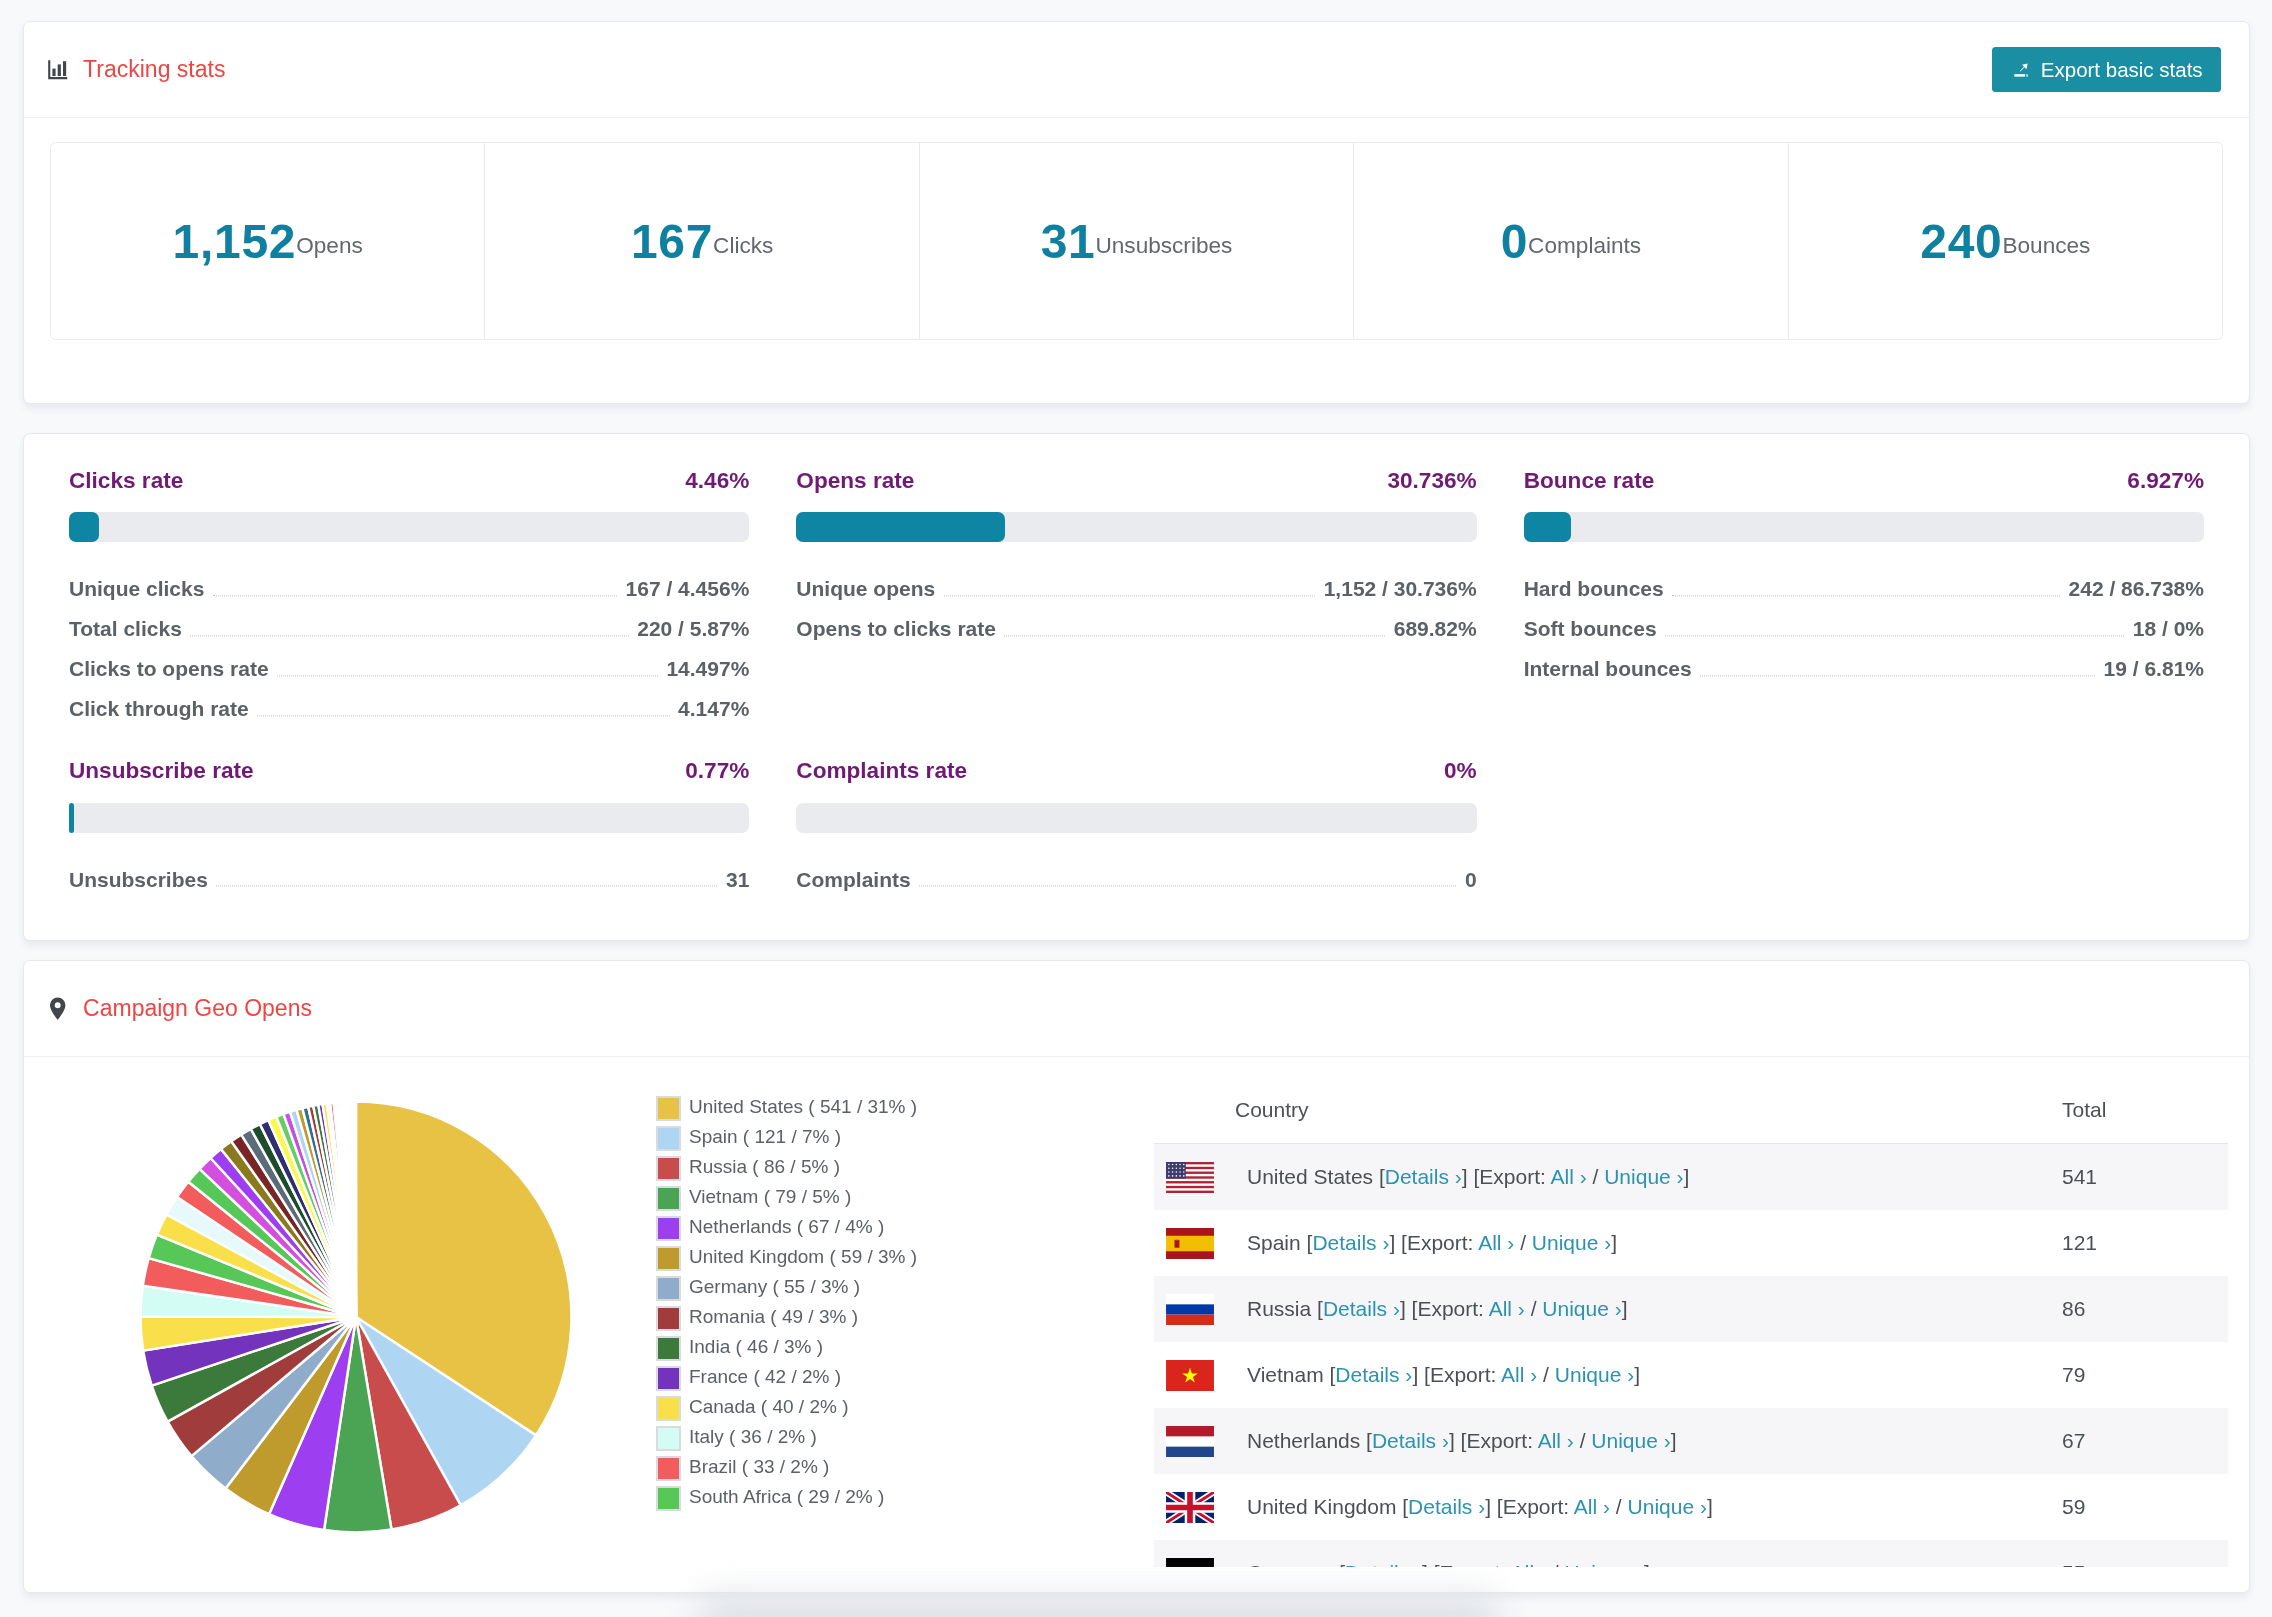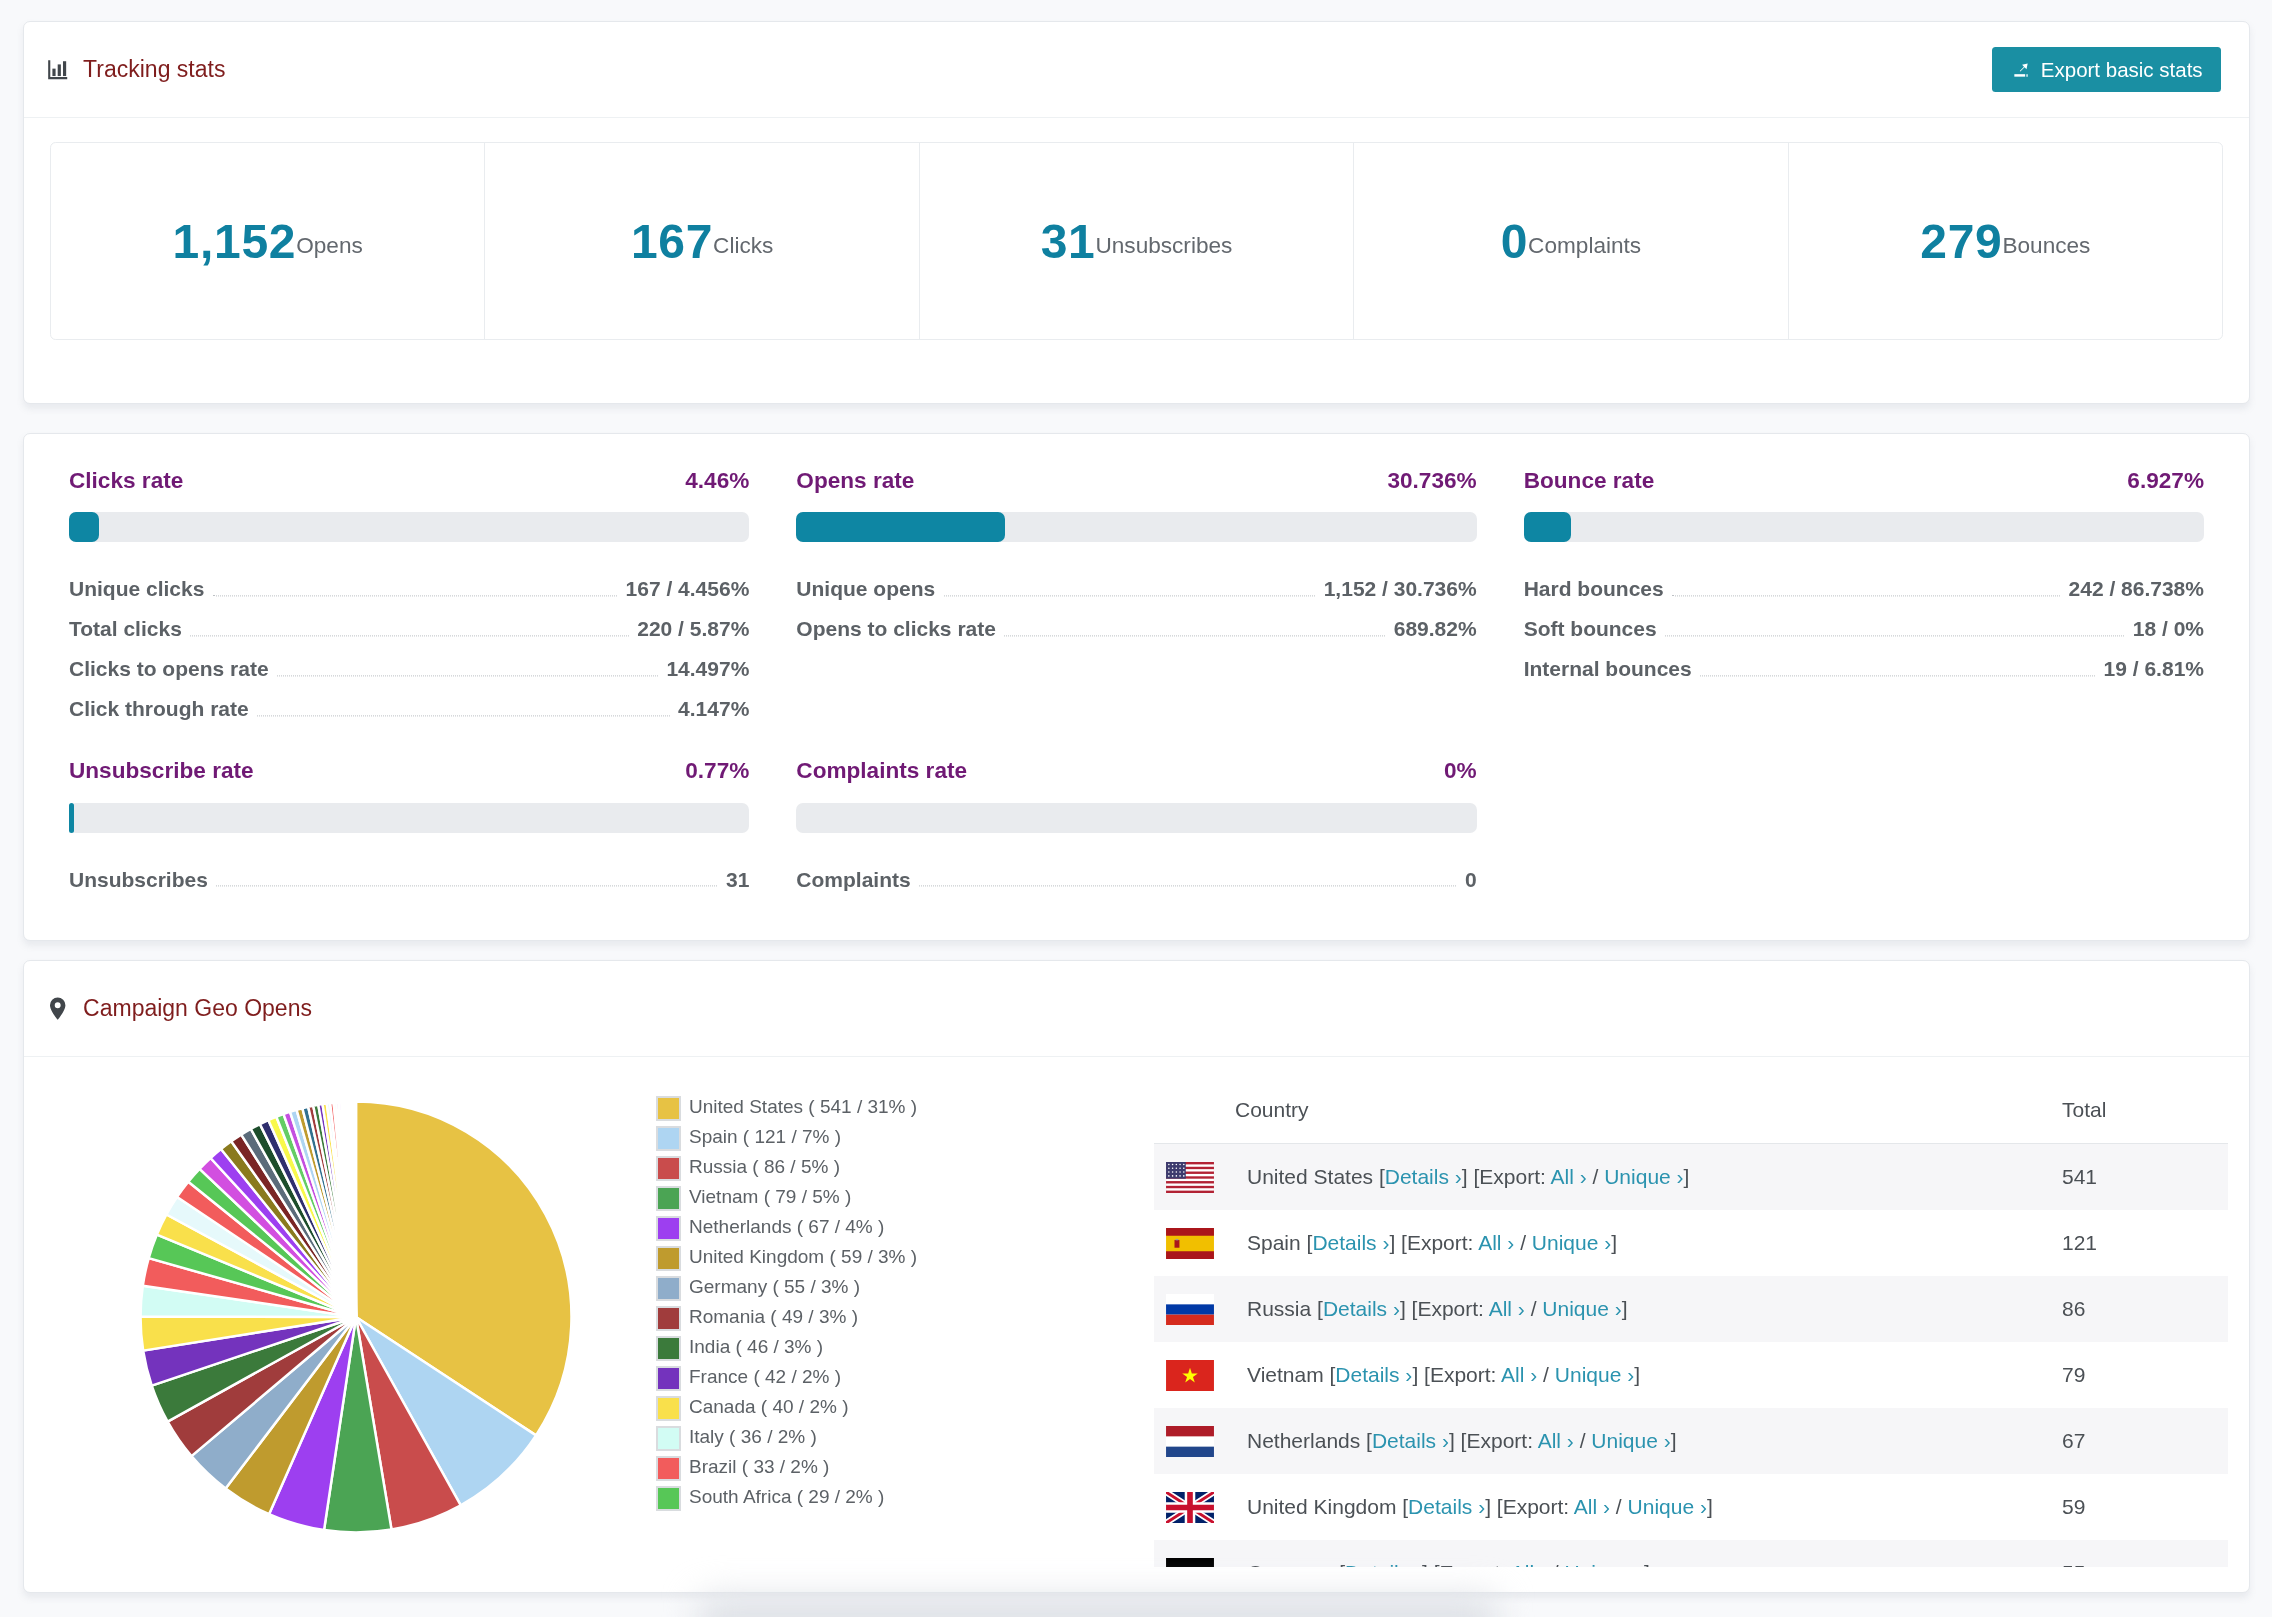--- a/index.html
+++ b/index.html
@@ -13,21 +13,21 @@
   .card{
     background:#fff;border:1.4px solid #e5e8ec;border-radius:7px;
     box-shadow:0 4.2px 7px rgba(125,135,148,.12);
     box-sizing:border-box;
   }
   
   .card-header{
     height:95px;display:flex;align-items:center;justify-content:space-between;
     padding:0 28px 0 21px;border-bottom:1.4px solid #eef1f3;
   }
-  .card-title{display:flex;align-items:center;gap:12.7px;font-size:23px;color:#7f1d1d;}
+  .card-title{display:flex;align-items:center;gap:12.7px;font-size:23px;color:#ef4444;}
   .card-title svg{width:25.4px;height:25.4px;fill:#41464b;flex:none;}
   .export-btn{
     display:flex;align-items:center;gap:10px;height:45px;padding:0 18.4px;
     background:#1a8fa3;border:none;border-radius:3.5px;color:#fff;font-size:20.5px;
     font-family:inherit;cursor:pointer;
   }
   .export-btn svg{width:20px;height:20px;fill:#fff;}
   
   .card-tracking{height:383px;margin-bottom:29px;}
   .stats-row{display:flex;margin:24px 26px 0;height:196px;border:1.4px solid #e9ecef;border-radius:5.6px;}
@@ -104,21 +104,21 @@
       </div>
       <div class="stat-cell">
         <div class="stat-value">31</div>
         <div class="stat-label">Unsubscribes</div>
       </div>
       <div class="stat-cell">
         <div class="stat-value">0</div>
         <div class="stat-label">Complaints</div>
       </div>
       <div class="stat-cell">
-        <div class="stat-value">279</div>
+        <div class="stat-value">240</div>
         <div class="stat-label">Bounces</div>
       </div>
     </div>
   </section>
 
   <section class="card card-rates">
     <div class="rates-grid">
       <div class="rate-panel">
         <div class="rate-title-row">
           <span>Clicks rate</span>

